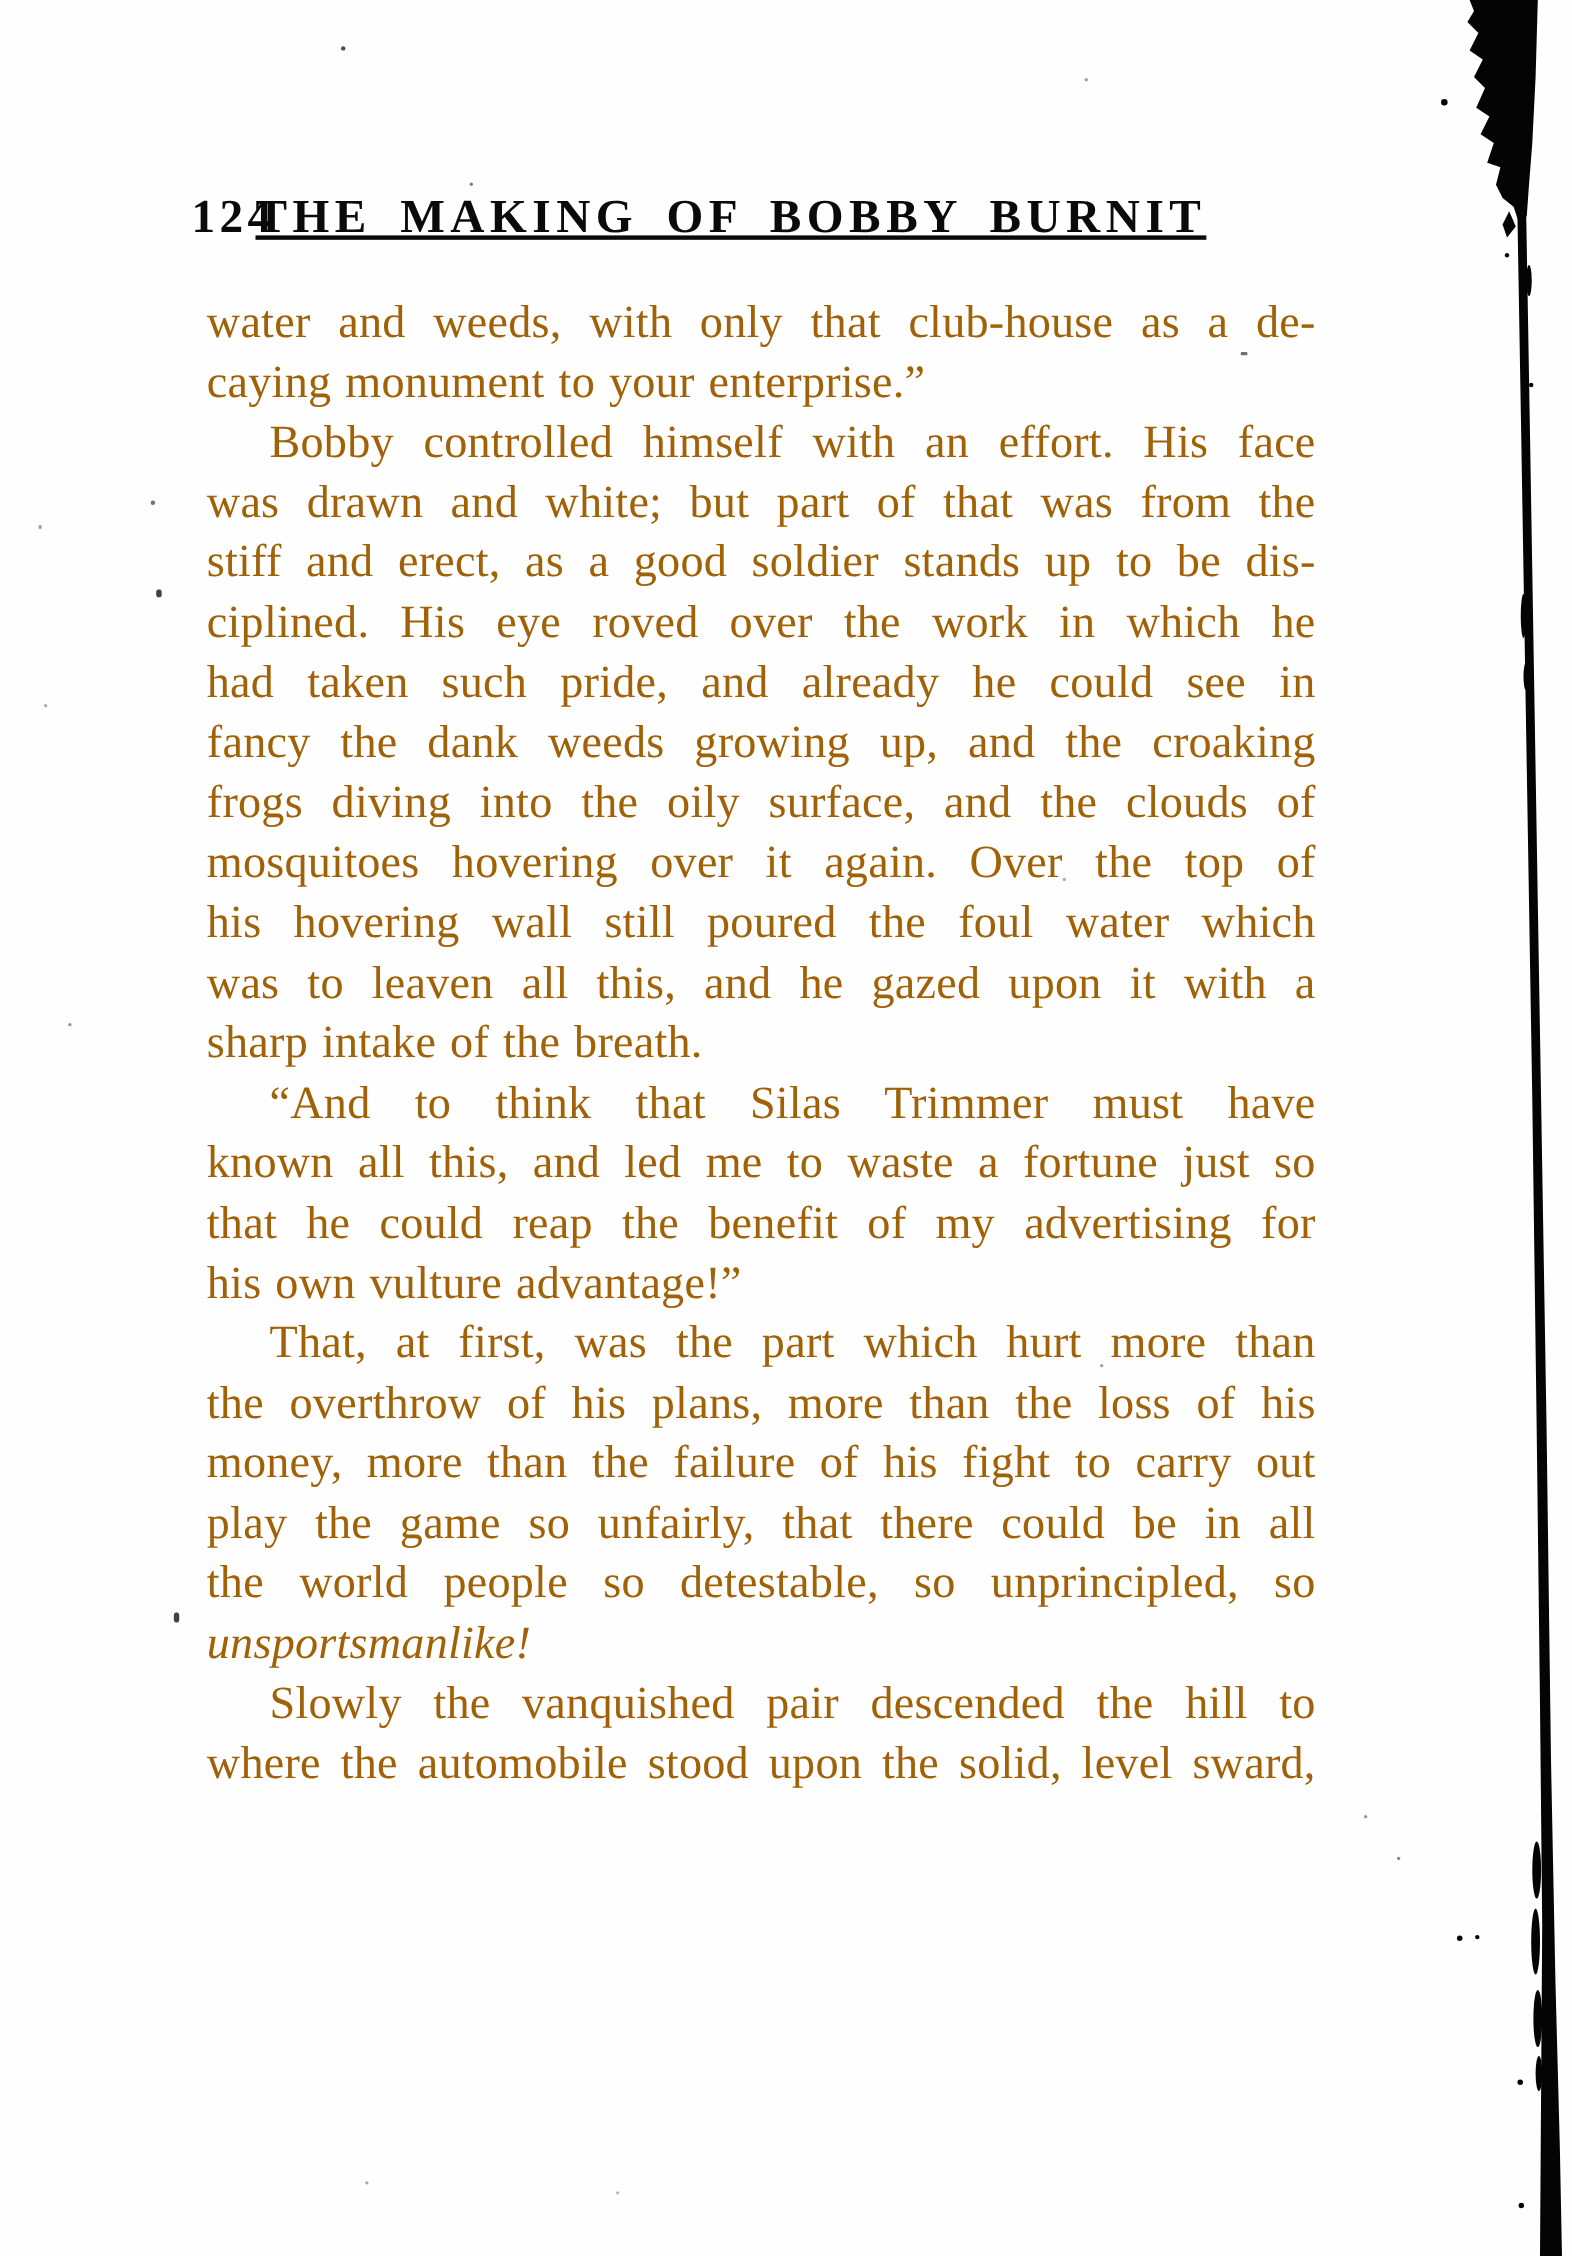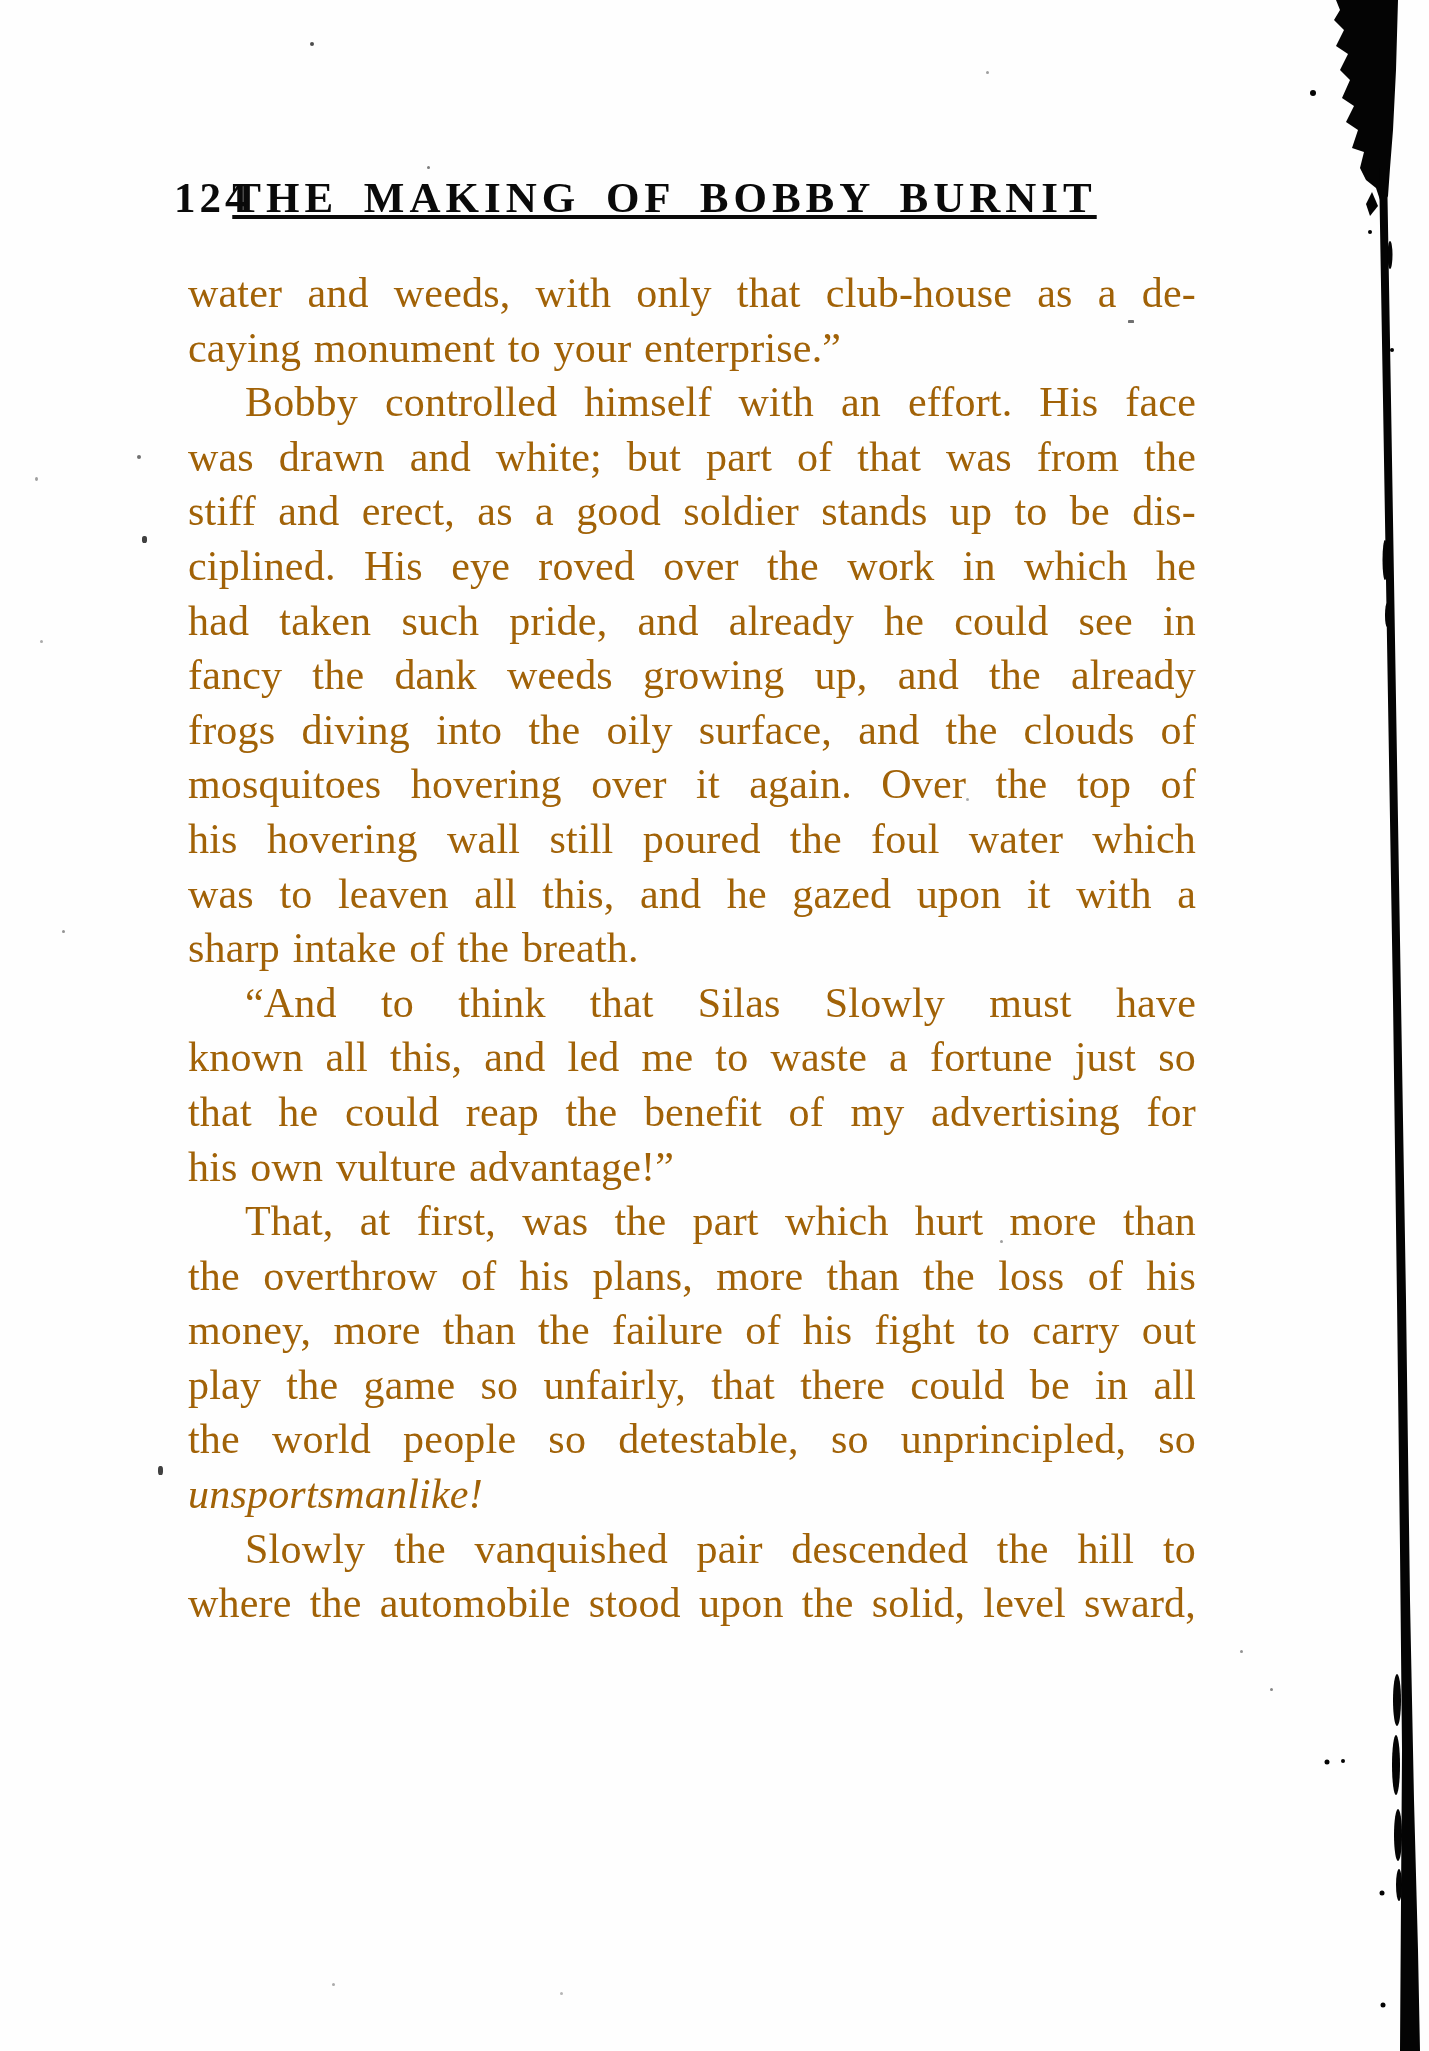--- a/index.html
+++ b/index.html
@@ -81,27 +81,27 @@
   </div>
 
   <div class="text-column">
     <div class="ln">water and weeds, with only that club-house as a de-</div>
     <div class="ln end">caying monument to your enterprise.”</div>
     <div class="ln indent">Bobby controlled himself with an effort.  His face</div>
     <div class="ln">was drawn and white; but part of that was from the</div>
     <div class="ln">stiff and erect, as a good soldier stands up to be dis-</div>
     <div class="ln">ciplined.  His eye roved over the work in which he</div>
     <div class="ln">had taken such pride, and already he could see in</div>
-    <div class="ln">fancy the dank weeds growing up, and the already</div>
+    <div class="ln">fancy the dank weeds growing up, and the croaking</div>
     <div class="ln">frogs diving into the oily surface, and the clouds of</div>
     <div class="ln">mosquitoes hovering over it again.  Over the top of</div>
     <div class="ln">his hovering wall still poured the foul water which</div>
     <div class="ln">was to leaven all this, and he gazed upon it with a</div>
     <div class="ln end">sharp intake of the breath.</div>
-    <div class="ln indent">“And to think that Silas Slowly must have</div>
+    <div class="ln indent">“And to think that Silas Trimmer must have</div>
     <div class="ln">known all this, and led me to waste a fortune just so</div>
     <div class="ln">that he could reap the benefit of my advertising for</div>
     <div class="ln end">his own vulture advantage!”</div>
     <div class="ln indent">That, at first, was the part which hurt more than</div>
     <div class="ln">the overthrow of his plans, more than the loss of his</div>
     <div class="ln">money, more than the failure of his fight to carry out</div>
     <div class="ln">play the game so unfairly, that there could be in all</div>
     <div class="ln">the world people so detestable, so unprincipled, so</div>
     <div class="ln end italic">unsportsmanlike!</div>
     <div class="ln indent">Slowly the vanquished pair descended the hill to</div>

